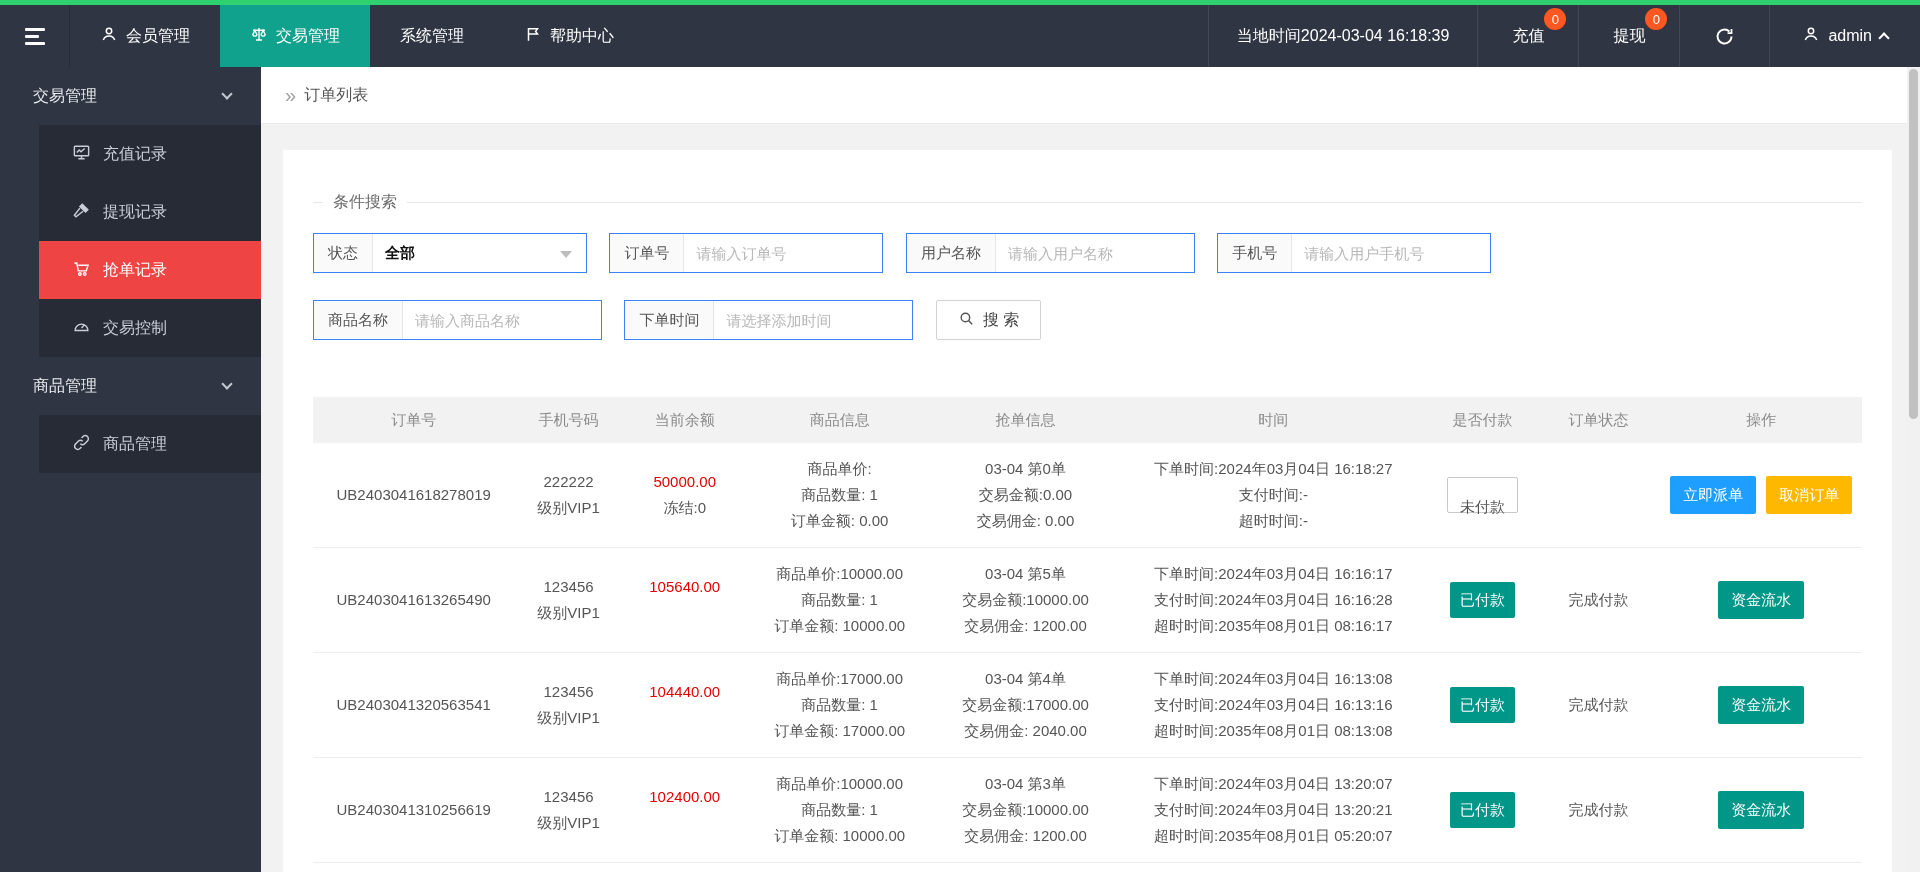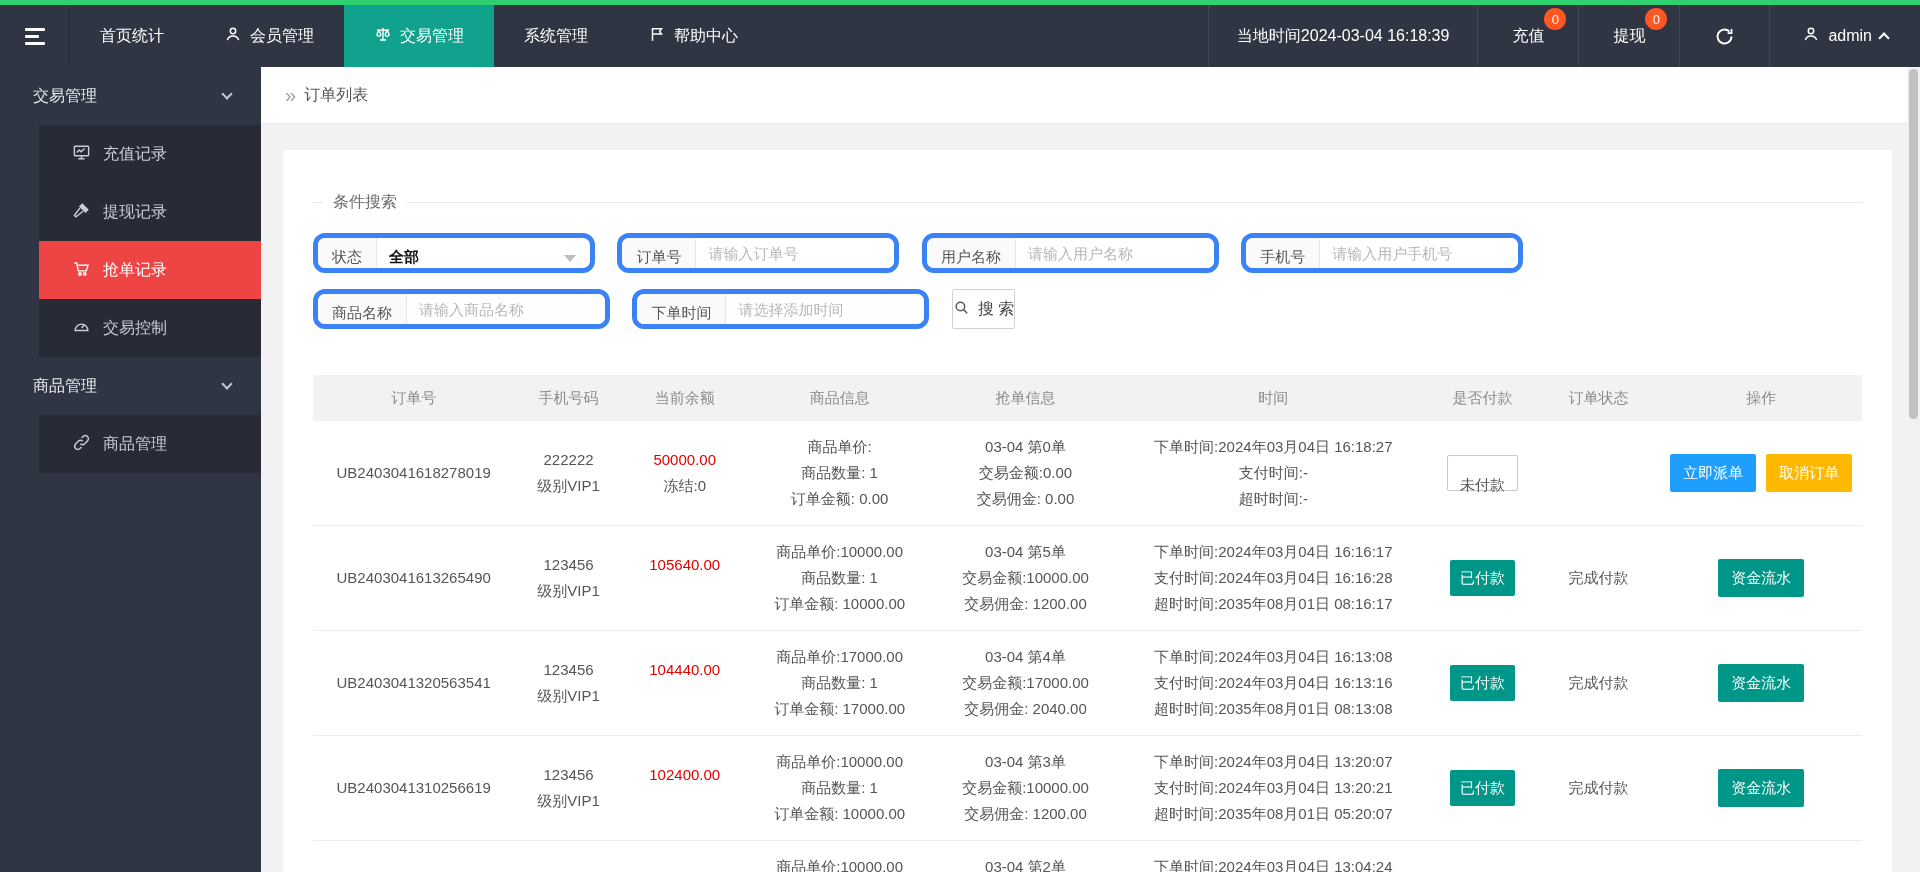--- a/index.html
+++ b/index.html
@@ -50,31 +50,31 @@
   .main{position:absolute;top:67px;left:261px;width:1659px;height:805px;background:#f2f2f2;}
   .breadcrumb-bar{height:57px;background:#fff;display:flex;align-items:center;padding-left:24px;
     border-bottom:1px solid #eaeaea;}
   .bc-icon{color:#a0a0a0;font-size:20px;margin-right:8px;}
   .bc-label{color:#555;font-size:16px;}
   .card{margin:26px 28px 0 22px;background:#fff;border-radius:2px;padding:28px 30px 40px 30px;height:1100px;}
 
   
   fieldset.filter{border:none;border-top:1px solid #e8e8e8;margin-top:14px;padding-top:12px;}
   fieldset.filter legend{color:#6b6b6b;font-size:16px;padding:0 10px;margin-left:10px;}
-  .fgroup{display:inline-flex;border:5px solid #3b82f6;border-radius:12px;height:40px;background:#fff;
-    margin:8px 18px 8px 0;vertical-align:top;overflow:hidden;}
+  .fgroup{display:inline-flex;border:1px solid #3b82f6;border-radius:0;height:40px;background:#fff;
+    margin:8px 18px 19px 0;vertical-align:top;overflow:hidden;}
   .flabel{background:#fafafa;border-right:1px solid #e6e6e6;padding:0 14px;line-height:38px;
     color:#555;font-size:15px;white-space:nowrap;}
   .fgroup input{border:none;outline:none;padding:0 12px;font-size:15px;color:#333;width:198px;}
   .fgroup input::placeholder{color:#b8b8b8;}
   .fselect{position:relative;width:213px;line-height:38px;padding:0 12px;font-size:15px;color:#111;
     font-weight:bold;cursor:pointer;}
   .fselect .caret{position:absolute;right:14px;top:17px;width:0;height:0;border-left:6px solid transparent;
     border-right:6px solid transparent;border-top:7px solid #bdbdbd;}
-  .search-btn{display:inline-flex;align-items:center;gap:8px;height:40px;padding:0 0;margin-top:8px;
+  .search-btn{display:inline-flex;align-items:center;gap:8px;height:40px;padding:0 21px;margin-top:8px;
     background:#fff;border:1px solid #d2d2d2;border-radius:2px;font-size:16px;color:#444;cursor:pointer;}
   .search-btn svg{width:17px;height:17px;}
   .filter-row2{display:block;}
 
   
   .table{margin-top:38px;}
   .trow{display:grid;grid-template-columns:13% 7% 8% 12% 12% 20% 7% 8% 13%;}
   .thead{height:46px;background:#f2f2f2;align-items:center;}
   .th{text-align:center;color:#8b8b8b;font-size:15px;}
   .drow{height:105px;border-bottom:1px solid #ededed;}
@@ -101,23 +101,20 @@
 <div class="green-strip"></div>
 
 <header class="topbar">
   <div class="hamburger">
     <div class="hb hb1"></div>
     <div class="hb hb2"></div>
     <div class="hb hb3"></div>
   </div>
   <nav class="topnav">
     <div class="nav-item">
-      <span>首页统计</span>
-    </div>
-    <div class="nav-item">
       <span>
         <svg viewBox="0 0 24 24" width="18" height="18" fill="none" stroke="#fff" stroke-width="2">
           <circle cx="12" cy="8" r="3.6"></circle>
             <path d="M4.5 20c1-4 4-5.5 7.5-5.5S18.5 16 19.5 20"></path>
         </svg>
       </span>
       <span>会员管理</span>
     </div>
     <div class="nav-item active">
       <span>

